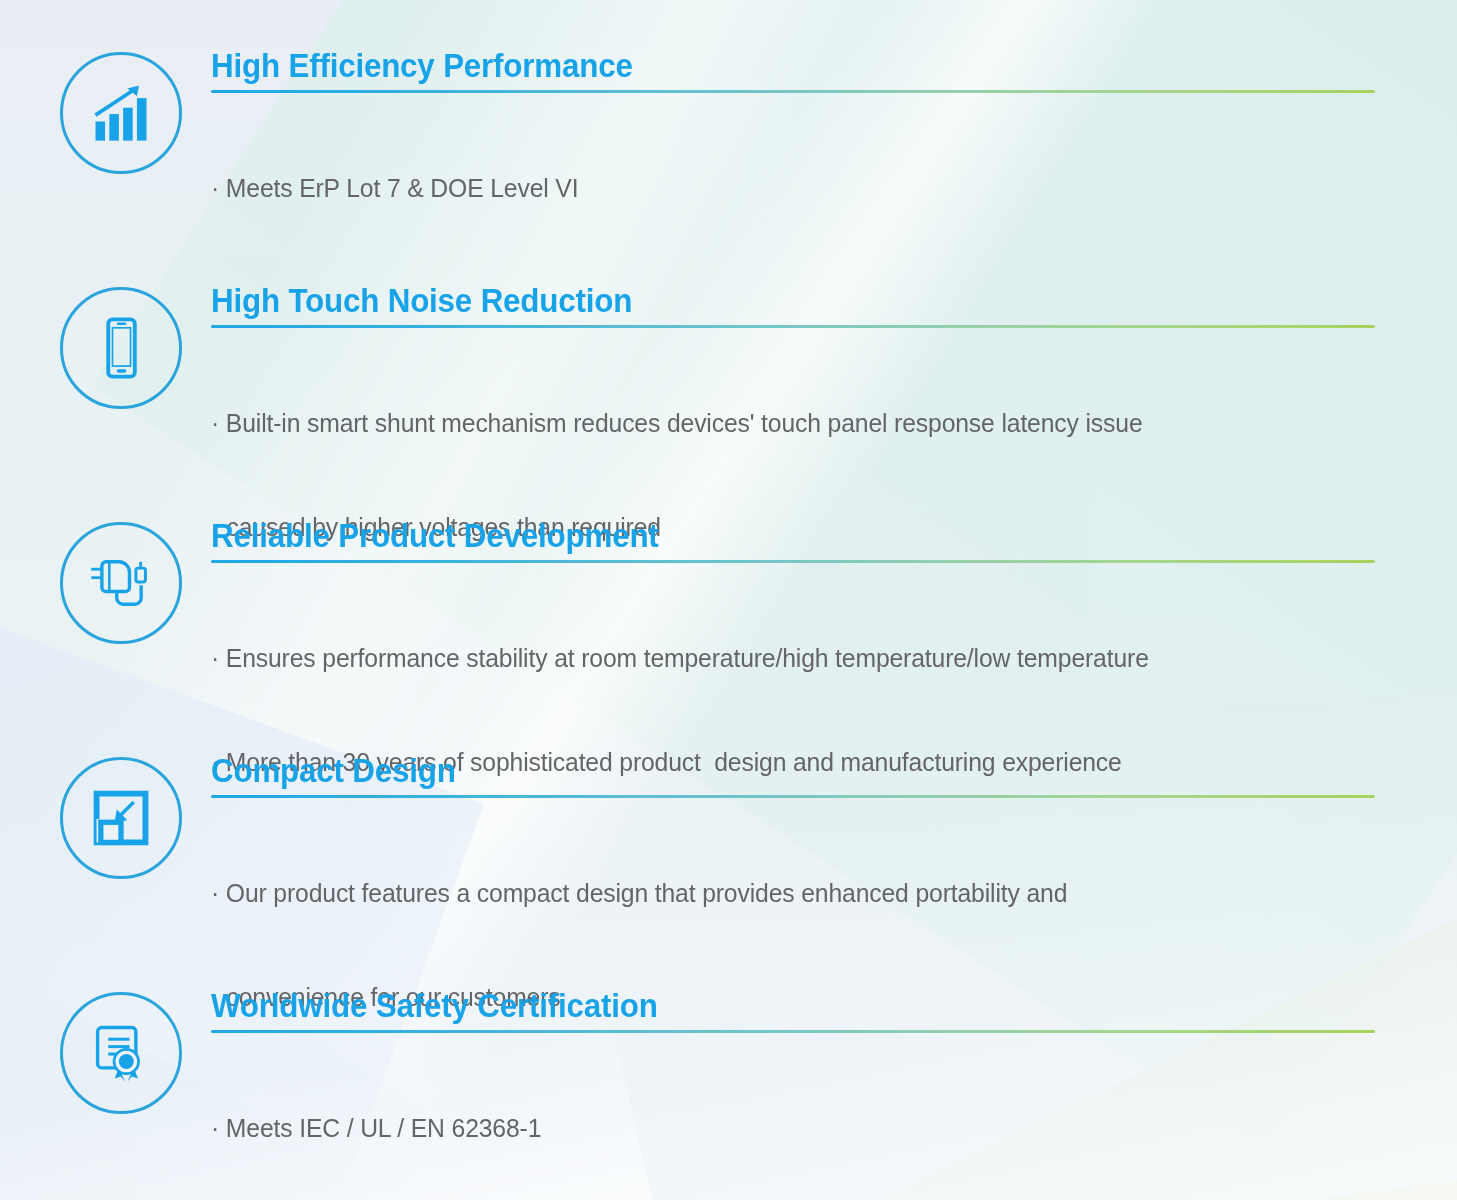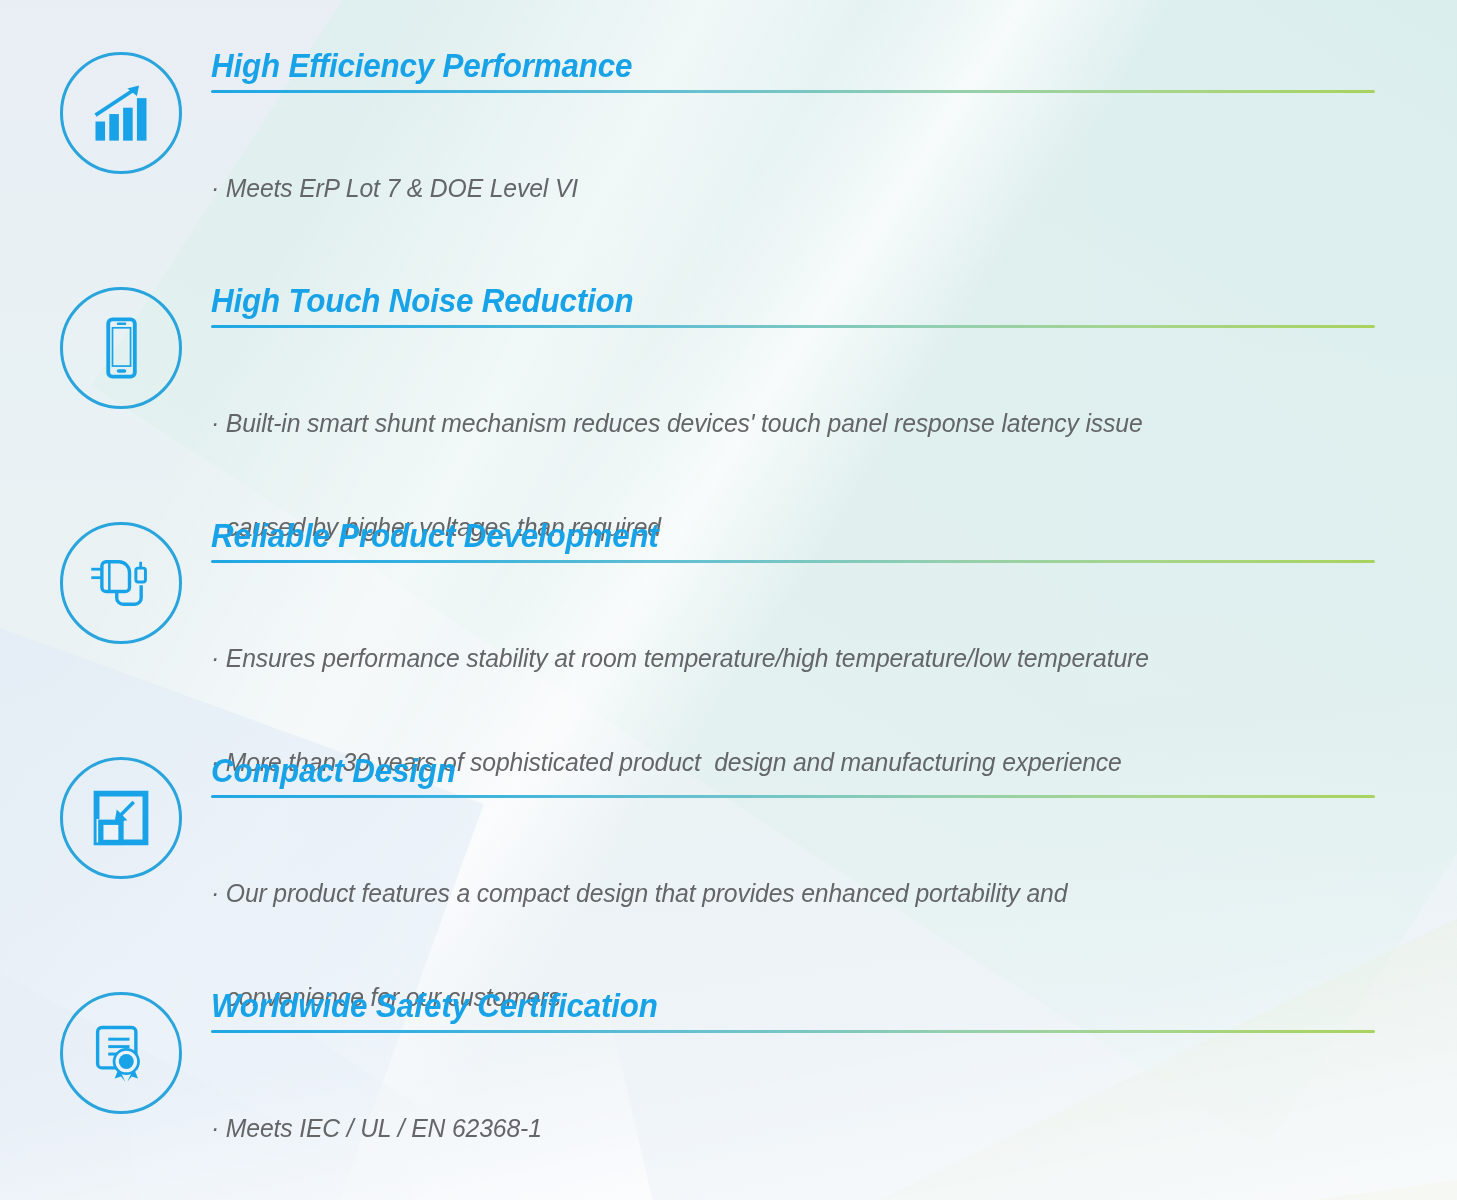--- a/index.html
+++ b/index.html
@@ -112,21 +112,20 @@
     top: 50%;
     transform: translate(-50%, -50%);
     width: 68px;
     height: 68px;
   }
 
   .content {
     position: absolute;
     left: 211px;
     right: 17px;
-    font-style: italic;
   }
 
   .feature-title {
     font-size: 33px;
     font-weight: bold;
     color: #18a3e8;
     letter-spacing: -0.2px;
     line-height: 1.12;
     white-space: nowrap;
     font-stretch: condensed;

